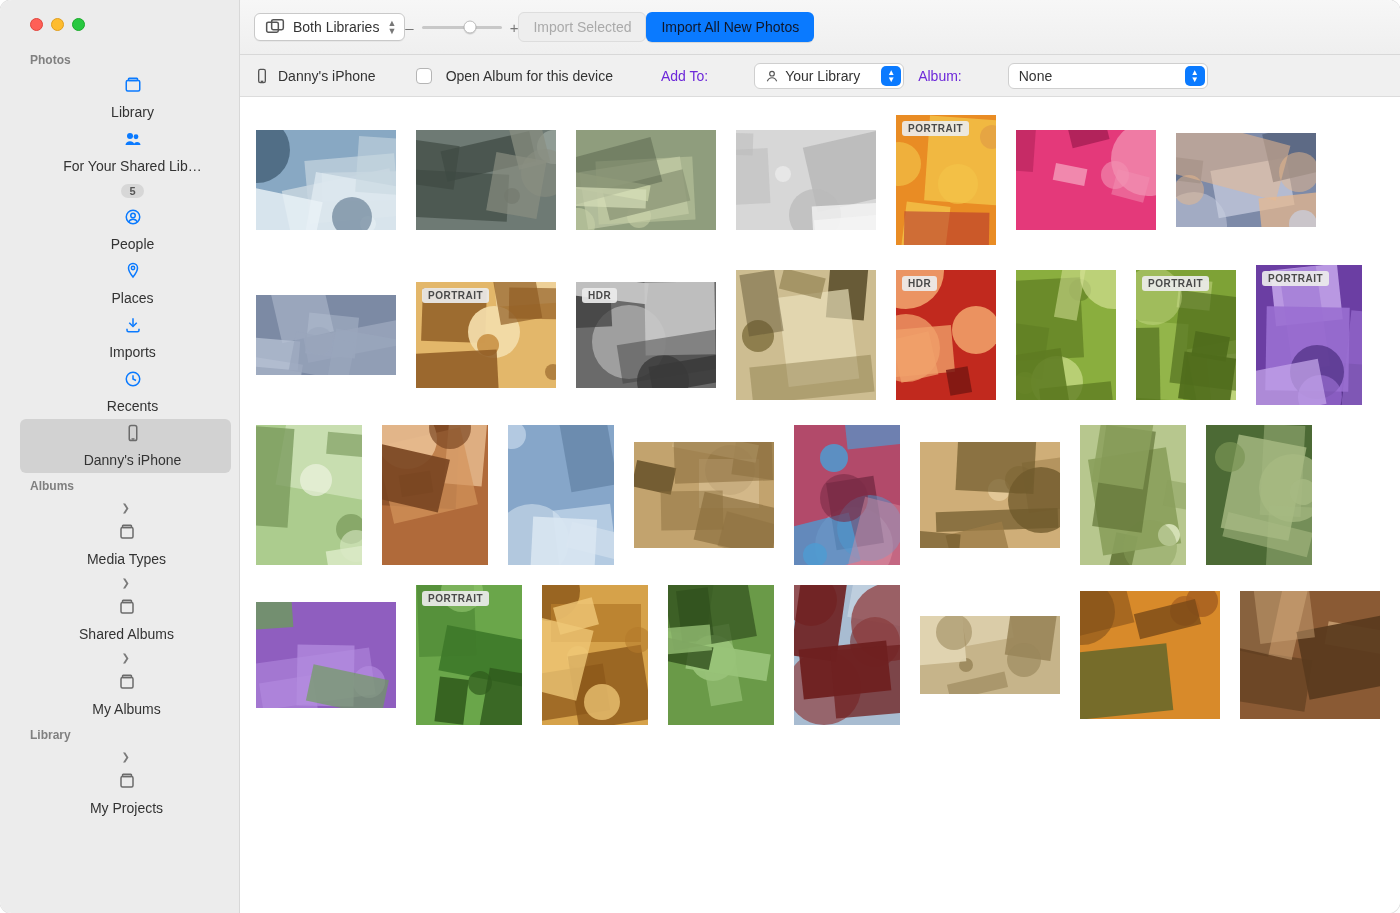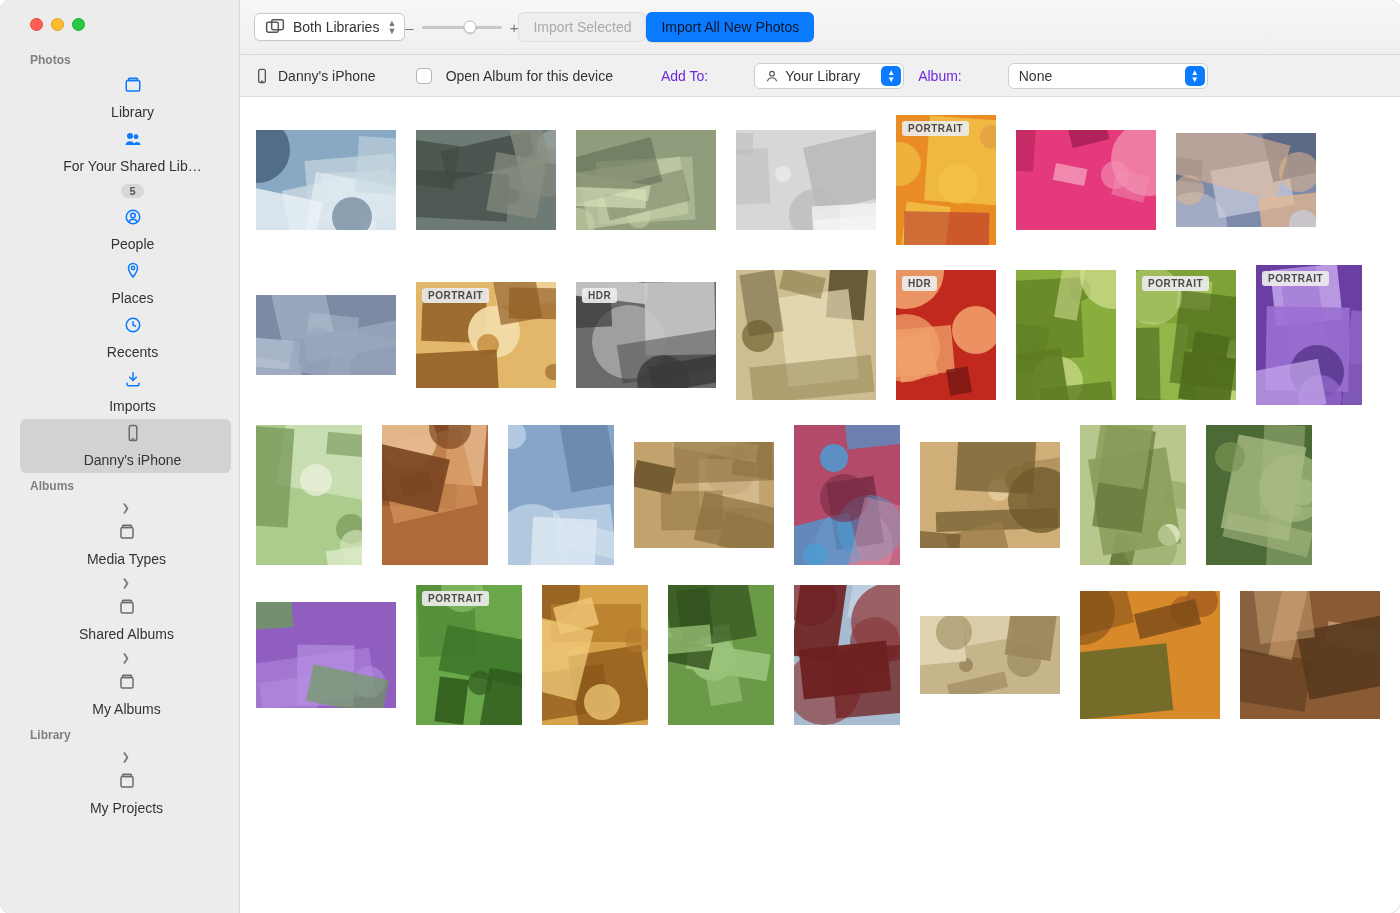--- a/index.html
+++ b/index.html
@@ -265,36 +265,36 @@
             <path d="M12 2c-3.5 0-6 2.6-6 6 0 4.5 6 12 6 12s6-7.5 6-12c0-3.4-2.5-6-6-6z"></path>
             <circle cx="12" cy="8" r="2.2"></circle>
           </svg>
       </span>
       <span class="side-label">Places</span>
     </div>
 
     <div class="side-item">
       <span class="side-icon">
         <svg viewBox="0 0 24 24" fill="none" stroke="#0a7aff" stroke-width="2">
-            <circle cx="12" cy="12" r="9"></circle>
-            <path d="M12 7v5l4 2"></path>
-          </svg>
-      </span>
-      <span class="side-label">Recents</span>
-    </div>
-
-    <div class="side-item">
-      <span class="side-icon">
-        <svg viewBox="0 0 24 24" fill="none" stroke="#0a7aff" stroke-width="2">
             <path d="M12 3v10"></path>
             <path d="M7 9l5 5 5-5"></path>
             <path d="M4 17v2a2 2 0 0 0 2 2h12a2 2 0 0 0 2-2v-2"></path>
           </svg>
       </span>
       <span class="side-label">Imports</span>
+    </div>
+
+    <div class="side-item">
+      <span class="side-icon">
+        <svg viewBox="0 0 24 24" fill="none" stroke="#0a7aff" stroke-width="2">
+            <circle cx="12" cy="12" r="9"></circle>
+            <path d="M12 7v5l4 2"></path>
+          </svg>
+      </span>
+      <span class="side-label">Recents</span>
     </div>
 
 
     <div class="side-item selected">
       <span class="side-icon">
         <svg viewBox="0 0 24 24" fill="none" stroke="#6b6b6b" stroke-width="2">
             <rect x="7" y="2" width="10" height="20" rx="2.5"></rect>
             <line x1="10" y1="20" x2="14" y2="20"></line>
           </svg>
       </span>

